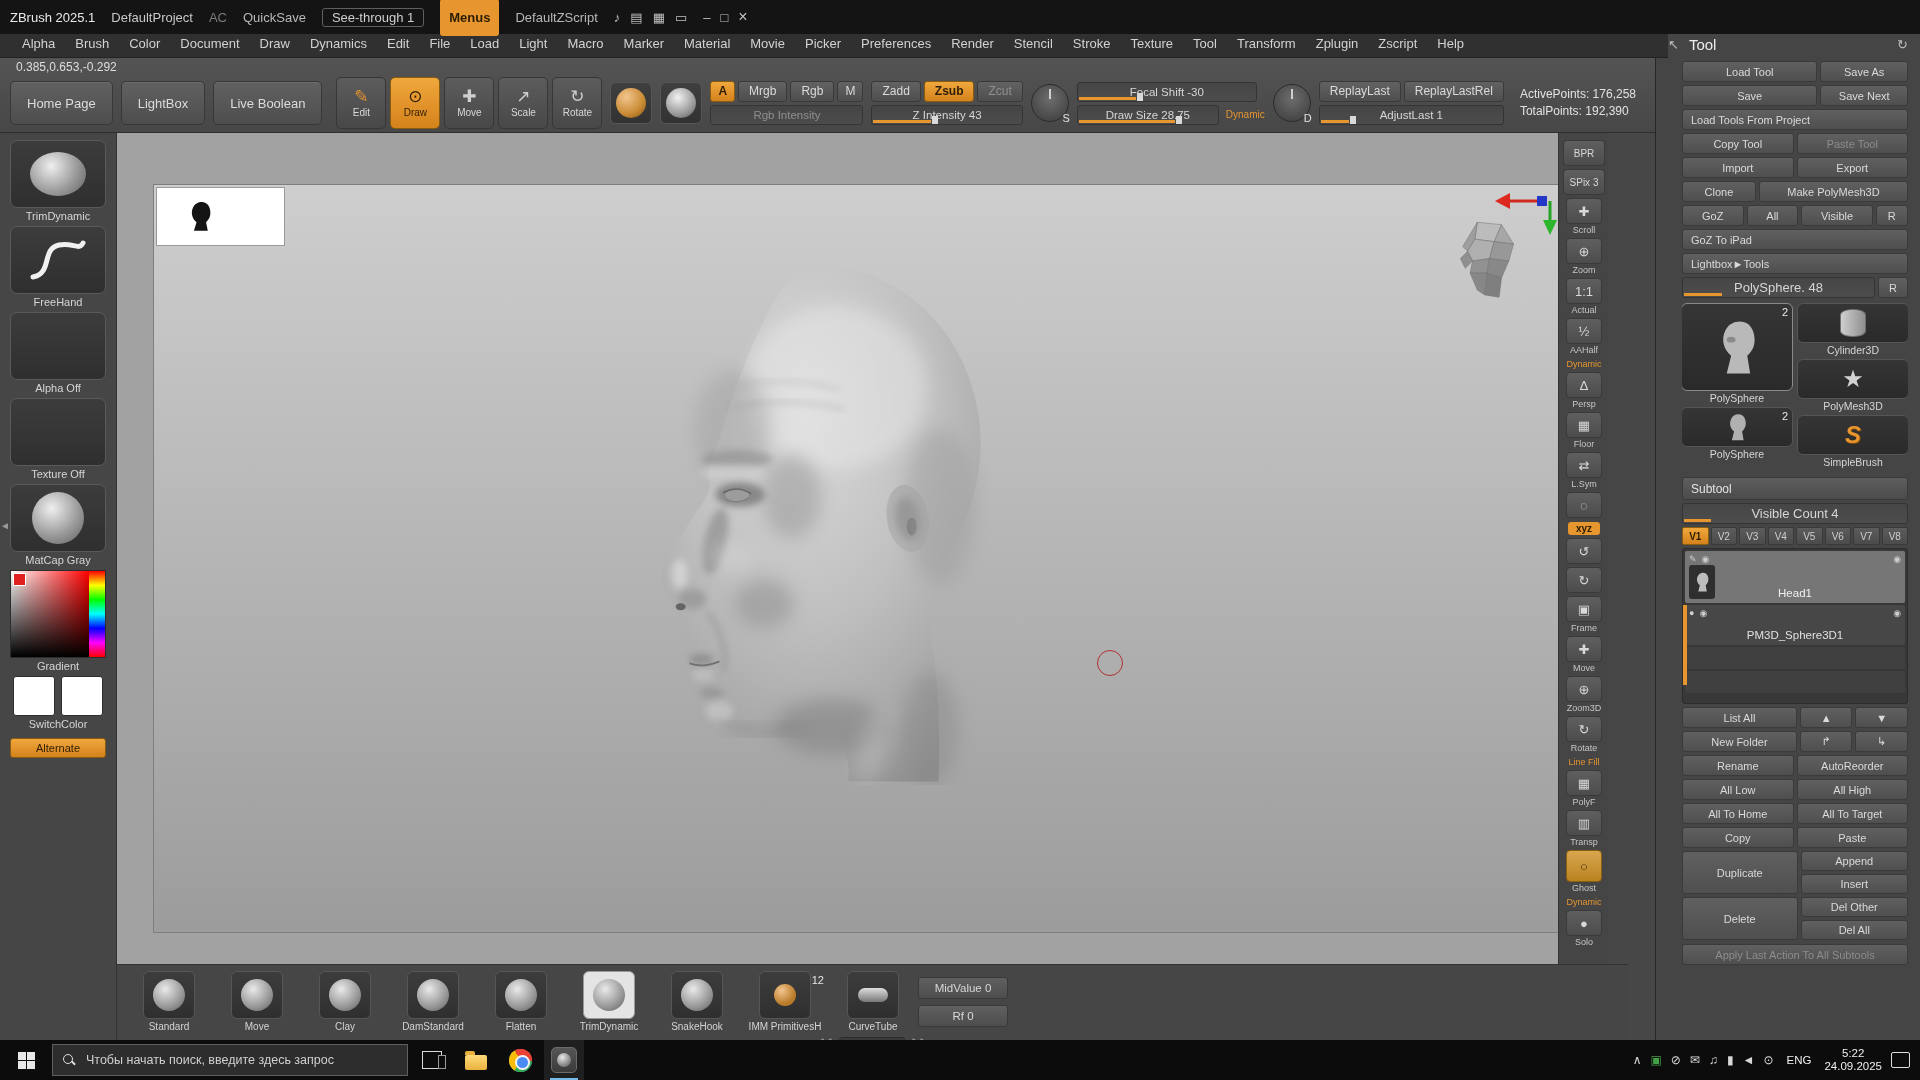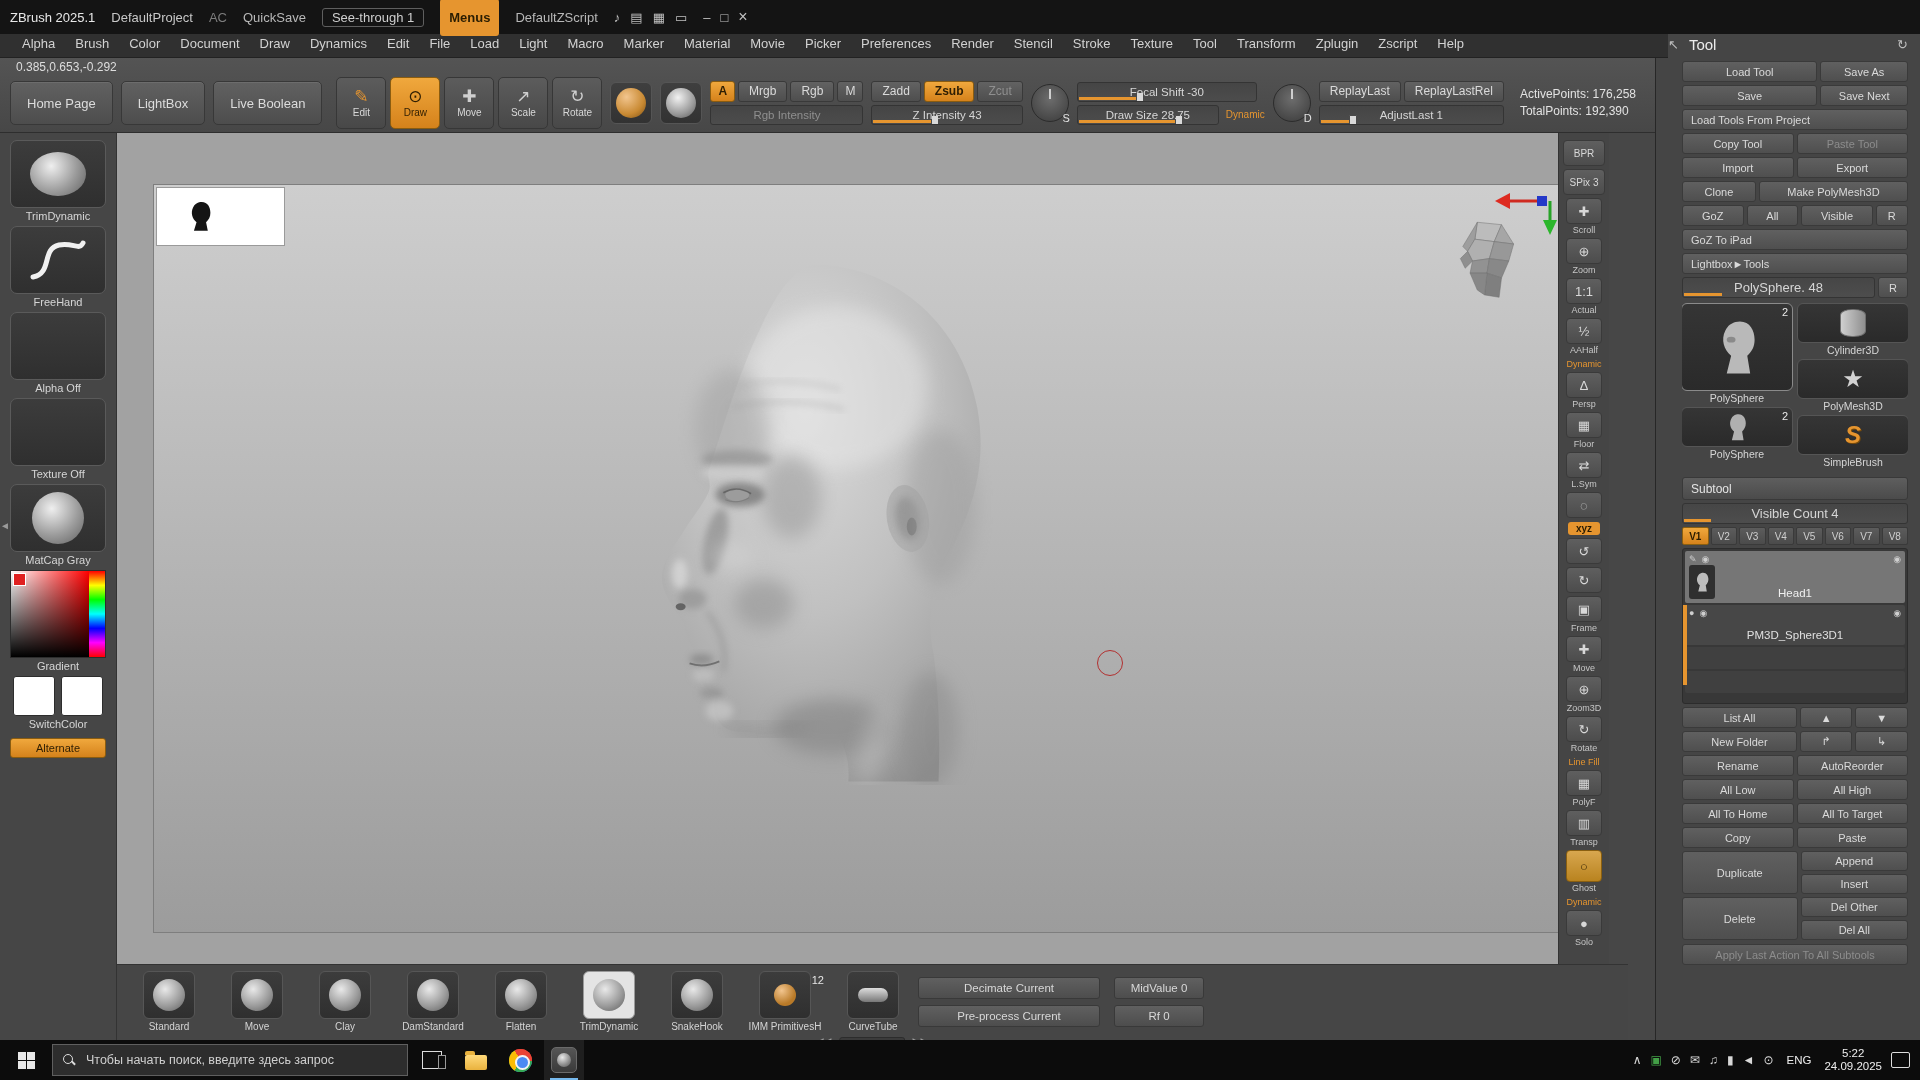--- a/index.html
+++ b/index.html
@@ -667,24 +667,20 @@
             <span class="brush-badge">12</span>
           </div>
           <div class="brush-label">IMM PrimitivesH</div>
         </div>
 
         <div class="brush curve">
           <div class="brush-thumb"></div>
           <div class="brush-label">CurveTube</div>
         </div>
       </div>
-    <div class="bs-col" style="width:182px;">
-      <div class="bs-btn">Decimate Current</div>
-      <div class="bs-btn">Pre-process Current</div>
-    </div>
     <div class="bs-col" style="width:90px;">
       <div class="bs-btn">MidValue 0</div>
       <div class="bs-btn">Rf 0</div>
     </div>
     <div class="tray-handle">
       <span>◄◄</span>
       <span class="bar"></span>
       <span>►►</span>
     </div>
   </div>

